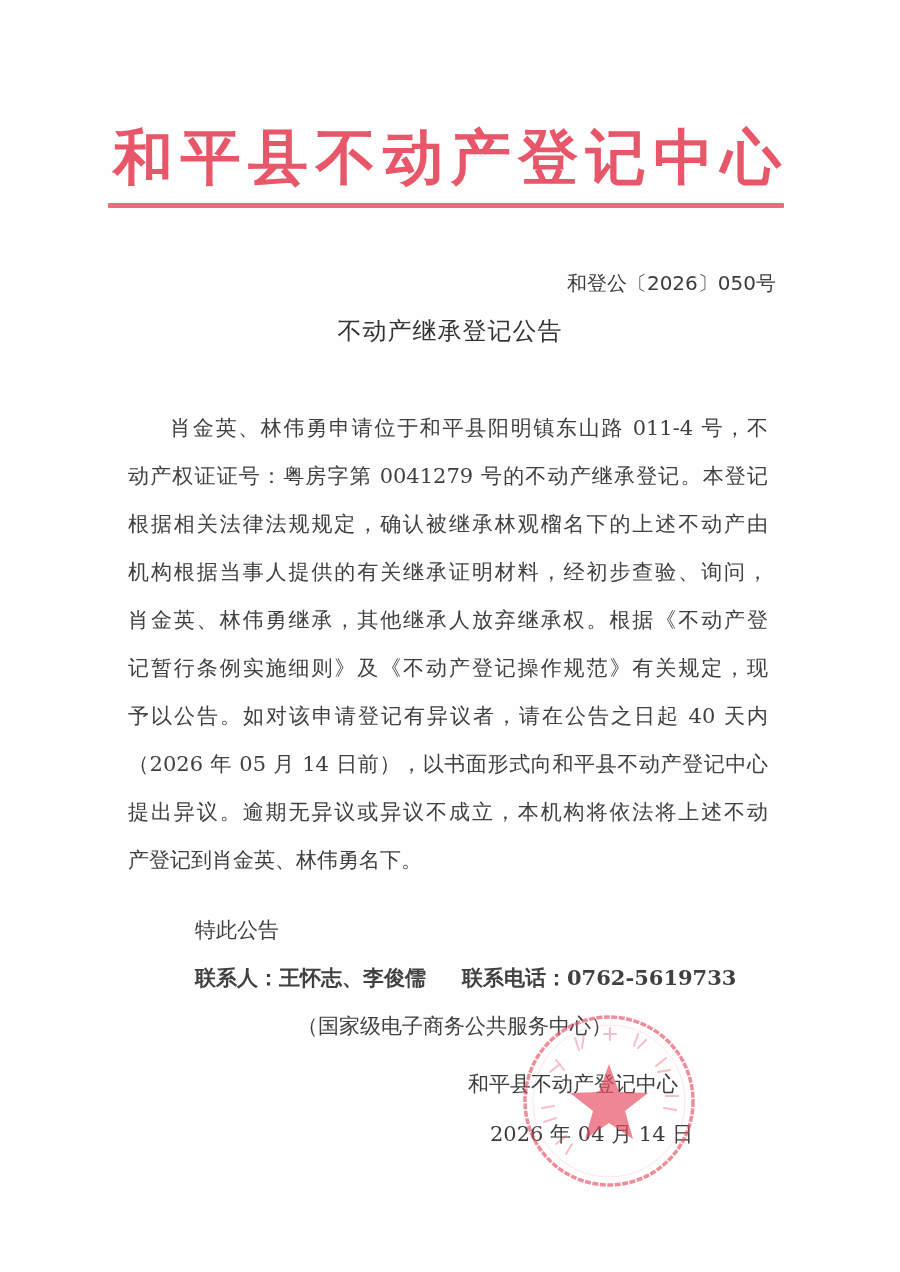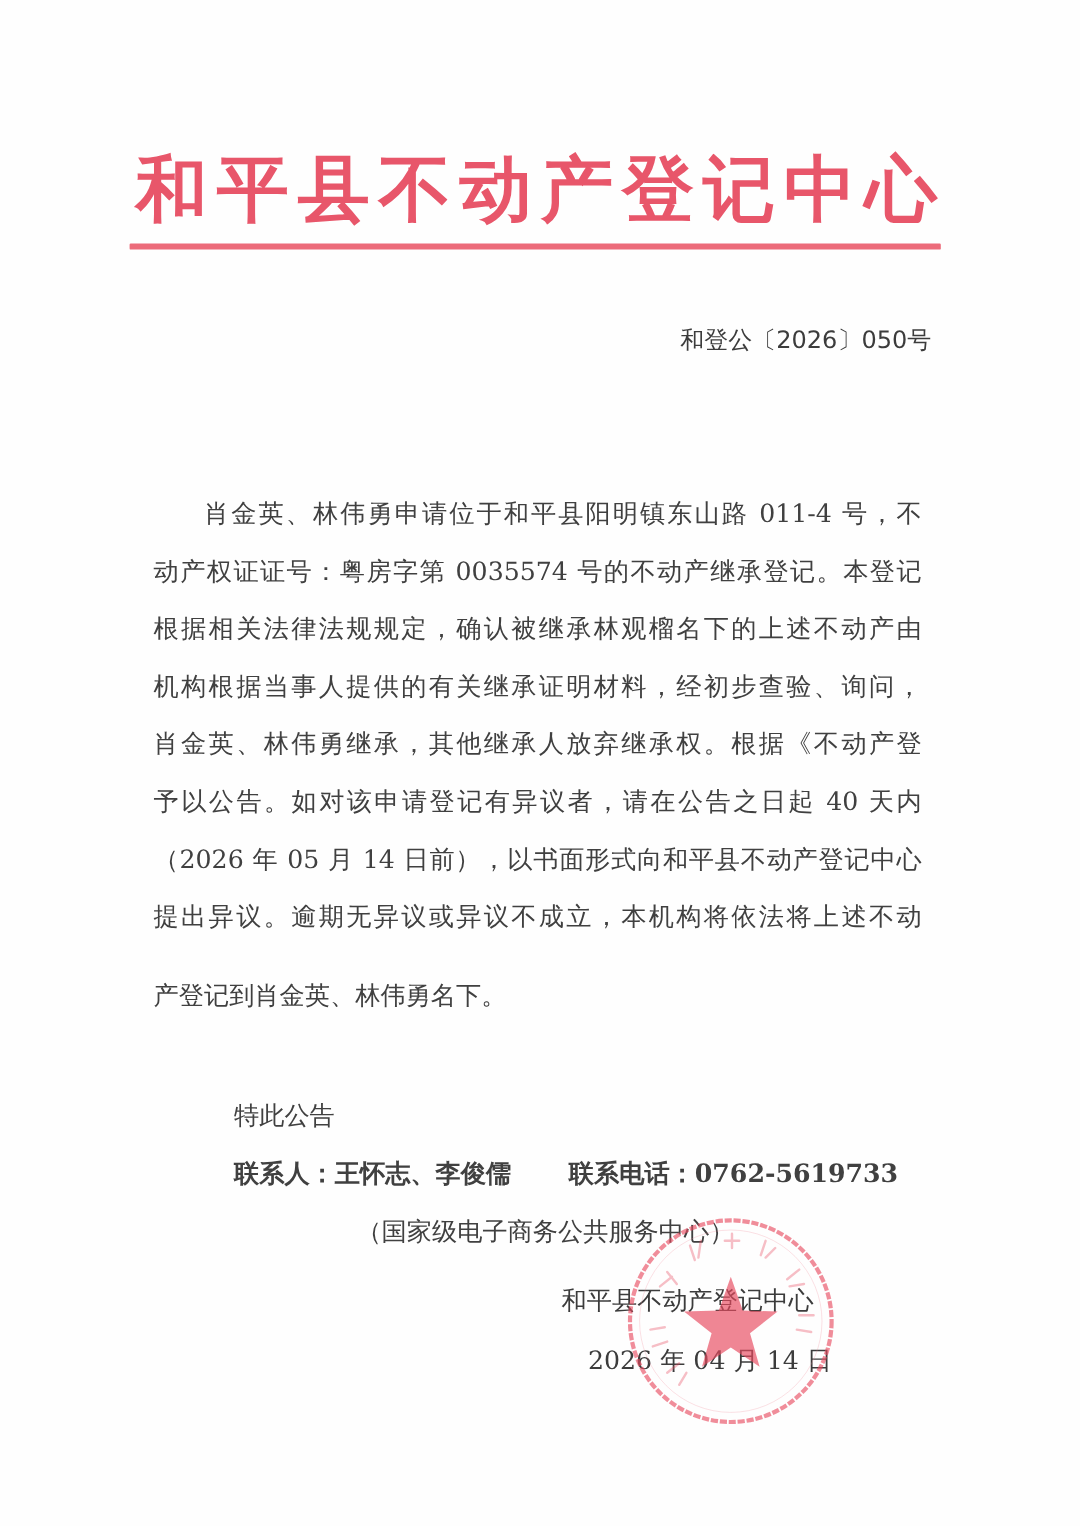--- a/index.html
+++ b/index.html
@@ -31,27 +31,27 @@
       position: absolute; left: 0; right: 0; top: 315px; text-align: center;
       font-family: "DejaVu Sans", sans-serif; font-size: 24px; color: #333;
       letter-spacing: 1px;
     }
 
     .body-lines { position: absolute; left: 128px; top: 410px; width: 640px; }
     .body-lines .line {
       height: 48px; line-height: 36px; font-size: 21px; white-space: nowrap;
       color: #404040; text-align: justify; text-align-last: justify;
     }
-    .body-lines .line.last { text-align-last: left; margin-top: 18px; }
+    .body-lines .line.last { text-align-last: left; }
     .body-lines .line.indent { padding-left: 42px; }
 
     .closing { position: absolute; left: 195px; top: 912px; width: 600px; }
     .closing .cl { font-size: 21px; height: 48px; line-height: 36px; color: #404040; white-space: nowrap; }
     .closing .contact-row { display: flex; font-weight: bold; }
-    .closing .contact-row .phone { margin-left: 48px; }
+    .closing .contact-row .phone { margin-left: 36px; }
     .closing .sub { padding-left: 102px; }
 
     .signoff { position: absolute; left: 0; width: 900px; top: 1070px; }
     .signoff .org { position: absolute; left: 468px; top: 0; font-size: 21px; color: #3c3c3c; white-space: nowrap; text-align: center; }
     .signoff .date { position: absolute; left: 490px; top: 50px; font-size: 21px; color: #3c3c3c; white-space: nowrap; }
 
     .seal {
       position: absolute; left: 520px; top: 1012px; width: 178px; height: 178px;
       pointer-events: none; opacity: 0.78;
     }
@@ -69,27 +69,29 @@
     <span>动</span>
     <span>产</span>
     <span>登</span>
     <span>记</span>
     <span>中</span>
     <span>心</span>
   </div>
   <div class="red-rule"></div>
 
   <div class="docnum">和登公〔2026〕050号</div>
+  <div class="doc-title">不动产继承登记公告</div>
 
   <div class="body-lines">
     <div class="line indent">肖金英、林伟勇申请位于和平县阳明镇东山路 011-4 号，不</div>
-    <div class="line">动产权证证号：粤房字第 0035574 号的不动产继承登记。本登记</div>
+    <div class="line">动产权证证号：粤房字第 0041279 号的不动产继承登记。本登记</div>
     <div class="line">根据相关法律法规规定，确认被继承林观榴名下的上述不动产由</div>
     <div class="line">机构根据当事人提供的有关继承证明材料，经初步查验、询问，</div>
     <div class="line">肖金英、林伟勇继承，其他继承人放弃继承权。根据《不动产登</div>
+    <div class="line">记暂行条例实施细则》及《不动产登记操作规范》有关规定，现</div>
     <div class="line">予以公告。如对该申请登记有异议者，请在公告之日起 40 天内</div>
     <div class="line">（2026 年 05 月 14 日前），以书面形式向和平县不动产登记中心</div>
     <div class="line">提出异议。逾期无异议或异议不成立，本机构将依法将上述不动</div>
     <div class="line last">产登记到肖金英、林伟勇名下。</div>
   </div>
 
   <div class="closing">
     <div class="cl">特此公告</div>
     <div class="cl contact-row">
       <span>联系人：王怀志、李俊儒</span>

